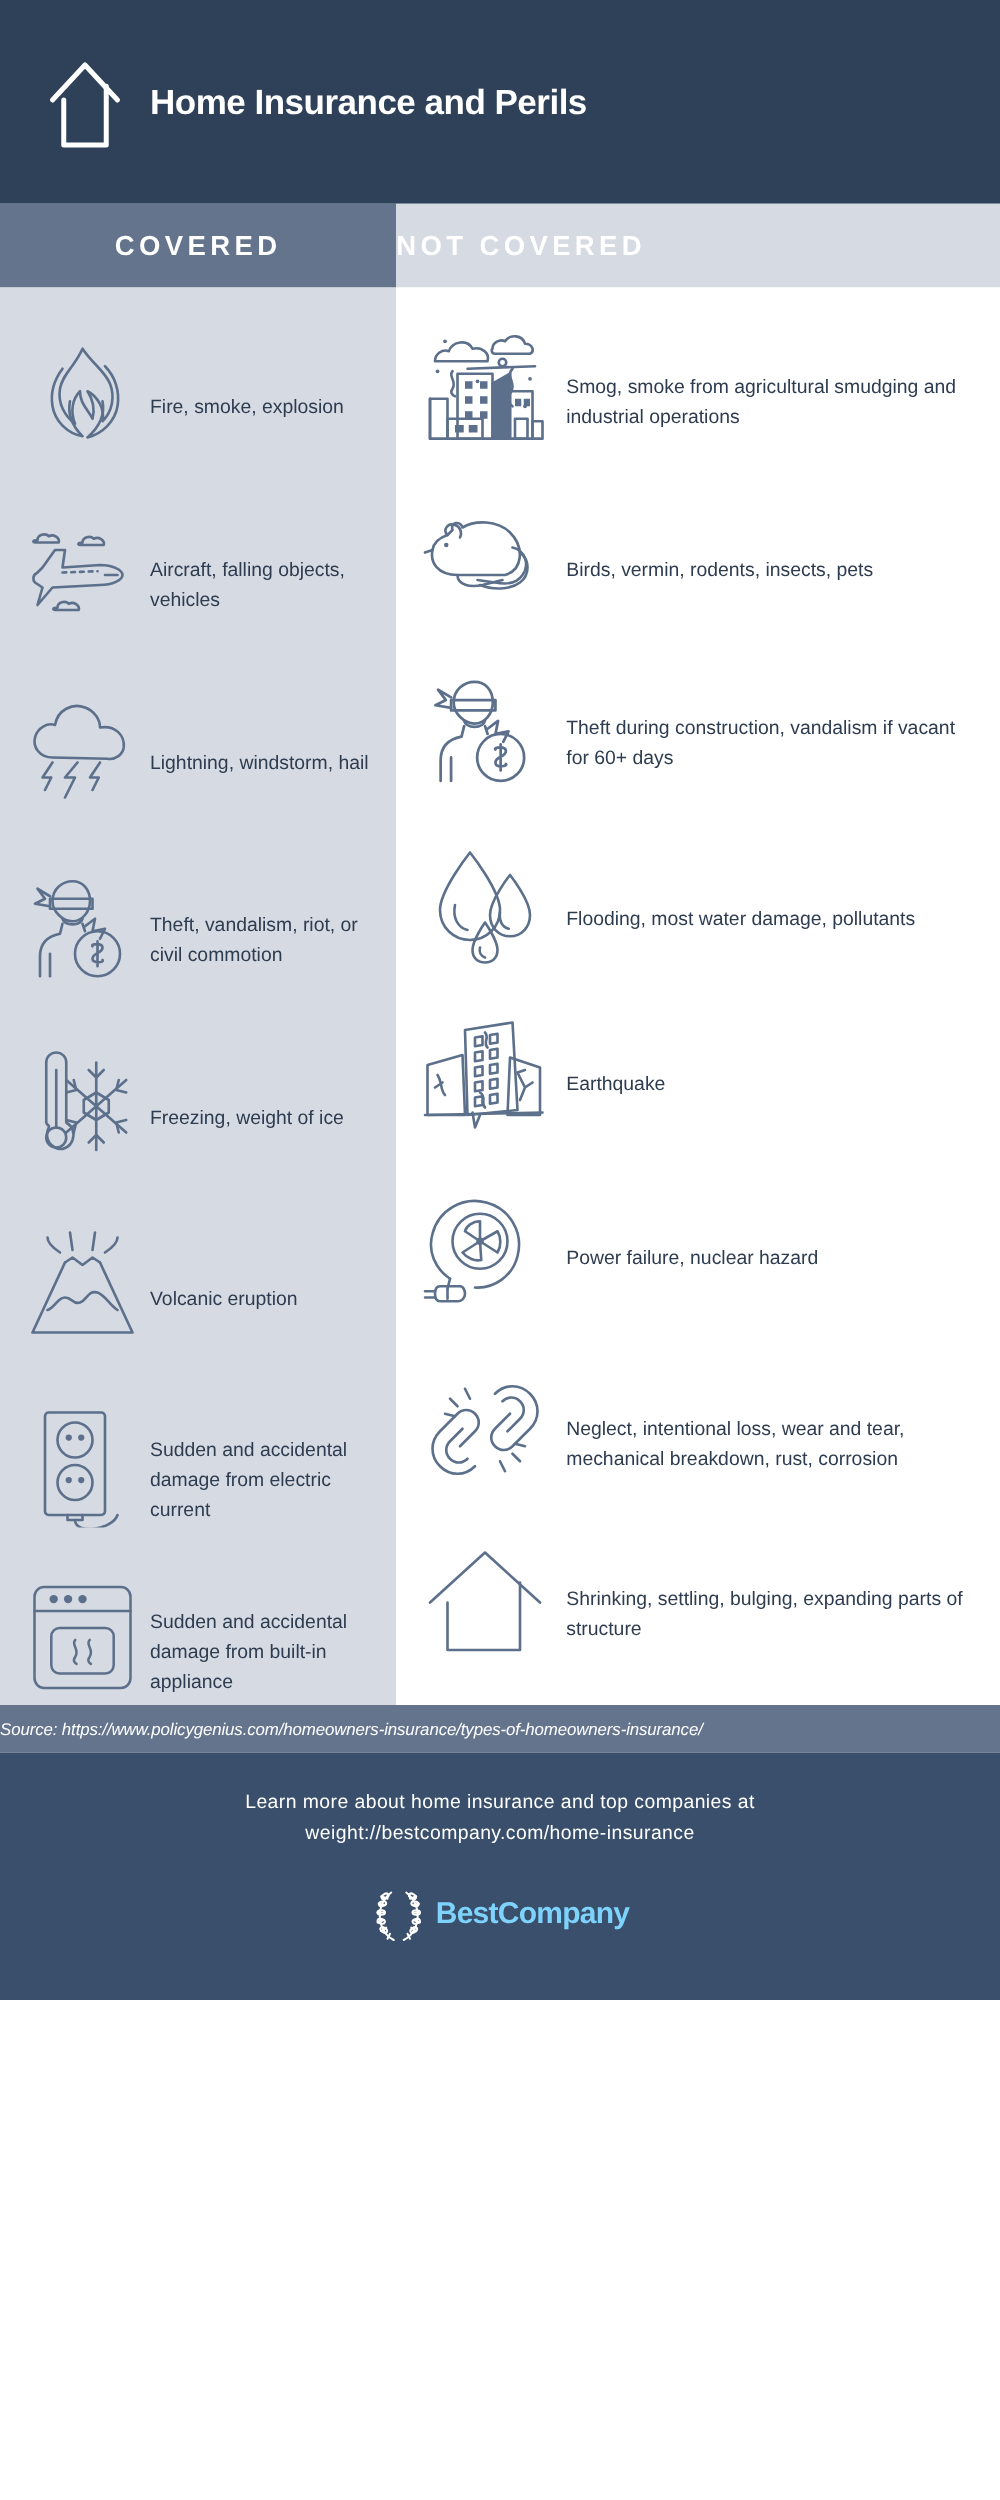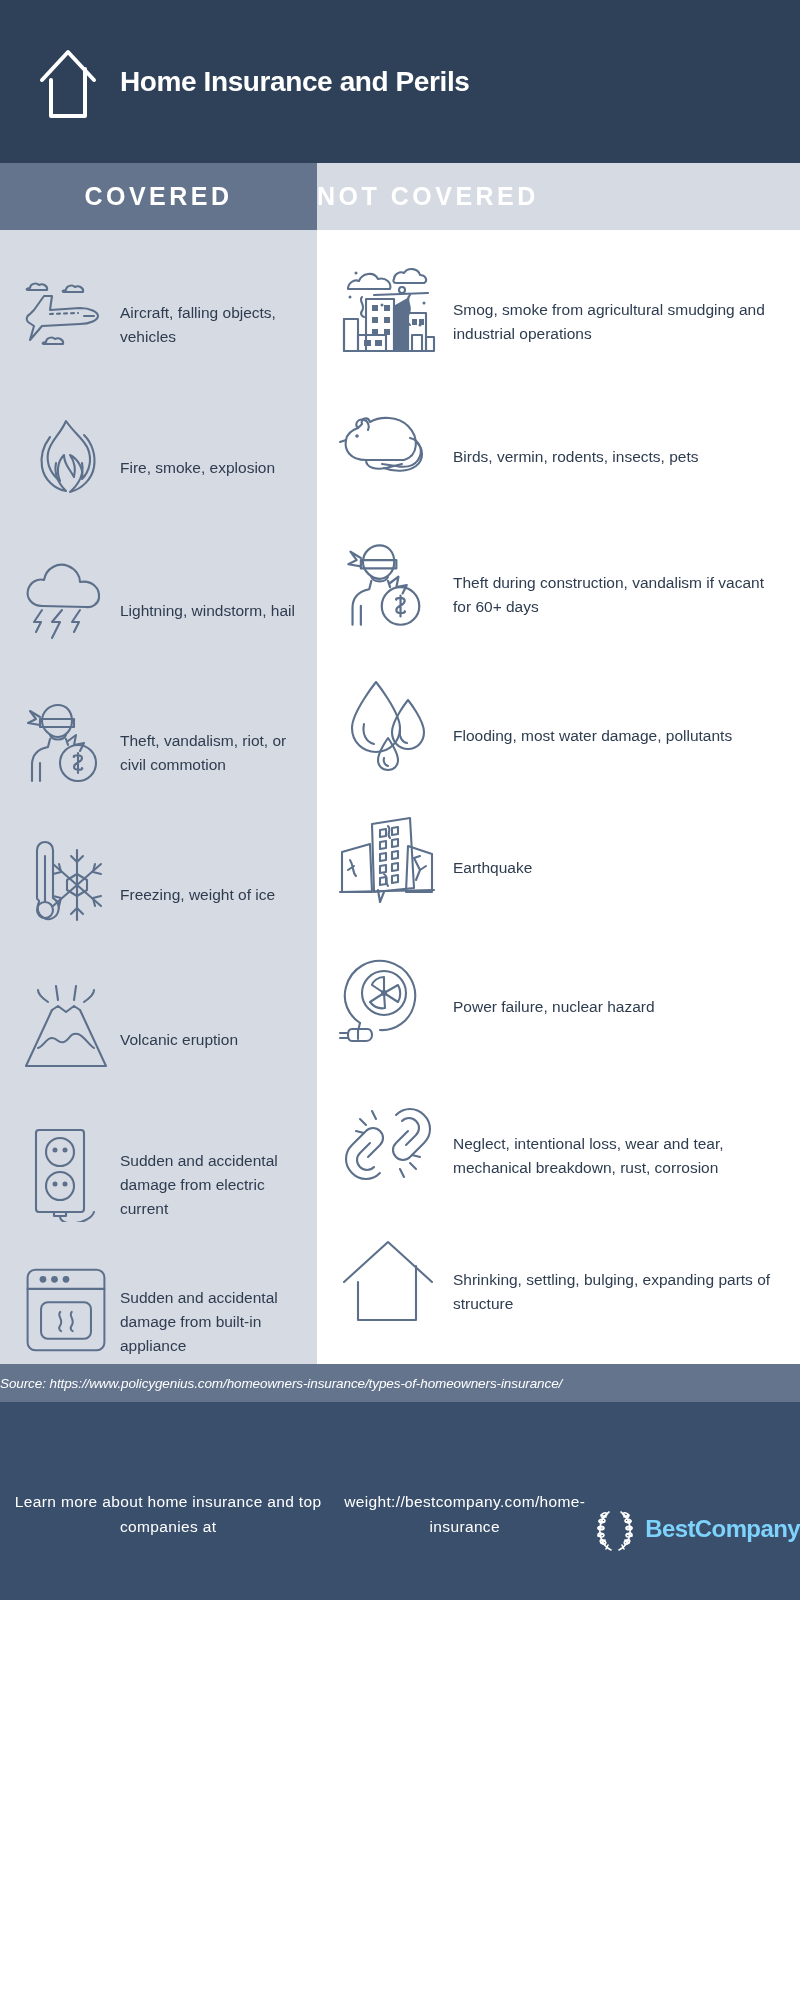--- a/index.html
+++ b/index.html
@@ -41,21 +41,21 @@
     display: flex; align-items: center; justify-content: center;
   }
   .colbar-right {
     width: 483px;
     background: #d6dae2;
     display: flex; align-items: center; 
   }
   .colbar-label {
     color: #ffffff;
     font-weight: bold;
-    font-size: 25px;
+    font-size: 22px;
     letter-spacing: 3.5px;
   }
 
   
   .columns { display: flex; height: 1134px; }
   .col-left {
     width: 317px;
     background: #d6dae2;
     padding-top: 12px;
   }
@@ -109,21 +109,21 @@
     font-style: italic;
     font-size: 13.5px;
     letter-spacing: -0.1px;
   }
 
   
   .footer {
     height: 198px;
     background: #3a4f6b;
     display: flex;
-    flex-direction: row;
+    flex-direction: column;
     align-items: center;
     padding-top: 28px;
   }
   .footer-line {
     color: #ffffff;
     font-size: 15.5px;
     letter-spacing: 0.35px;
     line-height: 1.6;
     text-align: center;
   }
@@ -161,43 +161,43 @@
     </div>
     <div class="colbar-right">
       <span class="colbar-label">NOT COVERED</span>
     </div>
   </div>
 
   <div class="columns">
 
     <div class="col-left">
 
+      <div class="row" style="height:144px">
+        <span class="row-icon">
+          <svg width="76" height="82" viewBox="0 0 76 82">
+            <path class="ln" d="M38 6 C32 20 22 26 20 38 C18 50 24 60 32 66 C28 56 30 46 36 40 C36 50 42 54 46 62 C48 54 46 46 42 40 C50 44 56 54 54 64 C62 56 64 44 60 34 C56 24 46 18 38 6 Z"></path>
+            <path class="ln" d="M22 22 C16 30 12 40 14 52 C16 64 26 74 38 76 C30 68 26 58 28 48"></path>
+            <path class="ln" d="M56 20 C64 28 68 40 66 52 C64 64 54 74 42 77 C52 68 56 58 54 48"></path>
+          </svg>
+        </span>
+        <span class="row-text">Fire, smoke, explosion</span>
+      </div>
+
       <div class="row" style="height:142px">
         <span class="row-icon">
           <svg width="92" height="78" viewBox="0 0 92 78">
             <path class="ln" d="M14 36 L24 22 L32 22 L30 36 L60 34 C70 34 78 38 78 42 C78 46 70 50 60 50 L22 52 L10 66 L14 52 L8 48 C6 46 6 42 10 40 Z"></path>
             <path class="ln" d="M30 40 L58 39" stroke-dasharray="3 4"></path>
             <path class="ln" d="M64 42 L74 42"></path>
             <path class="ln" d="M10 14 C10 10 16 8 19 11 C23 9 28 12 27 16 L8 16 C6 16 6 14 10 14 Z"></path>
             <path class="ln" d="M46 16 C46 12 52 10 55 13 C59 11 64 14 63 18 L44 18 C42 18 42 16 46 16 Z"></path>
             <path class="ln" d="M26 68 C26 64 32 62 35 65 C39 63 44 66 43 70 L24 70 C22 70 22 68 26 68 Z"></path>
           </svg>
         </span>
         <span class="row-text">Aircraft, falling objects, vehicles</span>
-      </div>
-
-      <div class="row" style="height:144px">
-        <span class="row-icon">
-          <svg width="76" height="82" viewBox="0 0 76 82">
-            <path class="ln" d="M38 6 C32 20 22 26 20 38 C18 50 24 60 32 66 C28 56 30 46 36 40 C36 50 42 54 46 62 C48 54 46 46 42 40 C50 44 56 54 54 64 C62 56 64 44 60 34 C56 24 46 18 38 6 Z"></path>
-            <path class="ln" d="M22 22 C16 30 12 40 14 52 C16 64 26 74 38 76 C30 68 26 58 28 48"></path>
-            <path class="ln" d="M56 20 C64 28 68 40 66 52 C64 64 54 74 42 77 C52 68 56 58 54 48"></path>
-          </svg>
-        </span>
-        <span class="row-text">Fire, smoke, explosion</span>
       </div>
 
       <div class="row" style="height:142px">
         <span class="row-icon">
           <svg width="92" height="86" viewBox="0 0 92 86">
             <path class="ln" d="M22 50 C12 50 6 42 8 34 C10 26 18 22 24 24 C26 12 38 6 48 10 C56 13 60 20 60 26 C72 24 80 32 79 42 C78 48 72 52 66 51 Z"></path>
             <path class="ln" d="M22 54 L14 66 L21 66 L16 76"></path>
             <path class="ln" d="M42 54 L32 66 L40 66 L32 82"></path>
             <path class="ln" d="M60 54 L52 66 L59 66 L54 76"></path>
           </svg>

